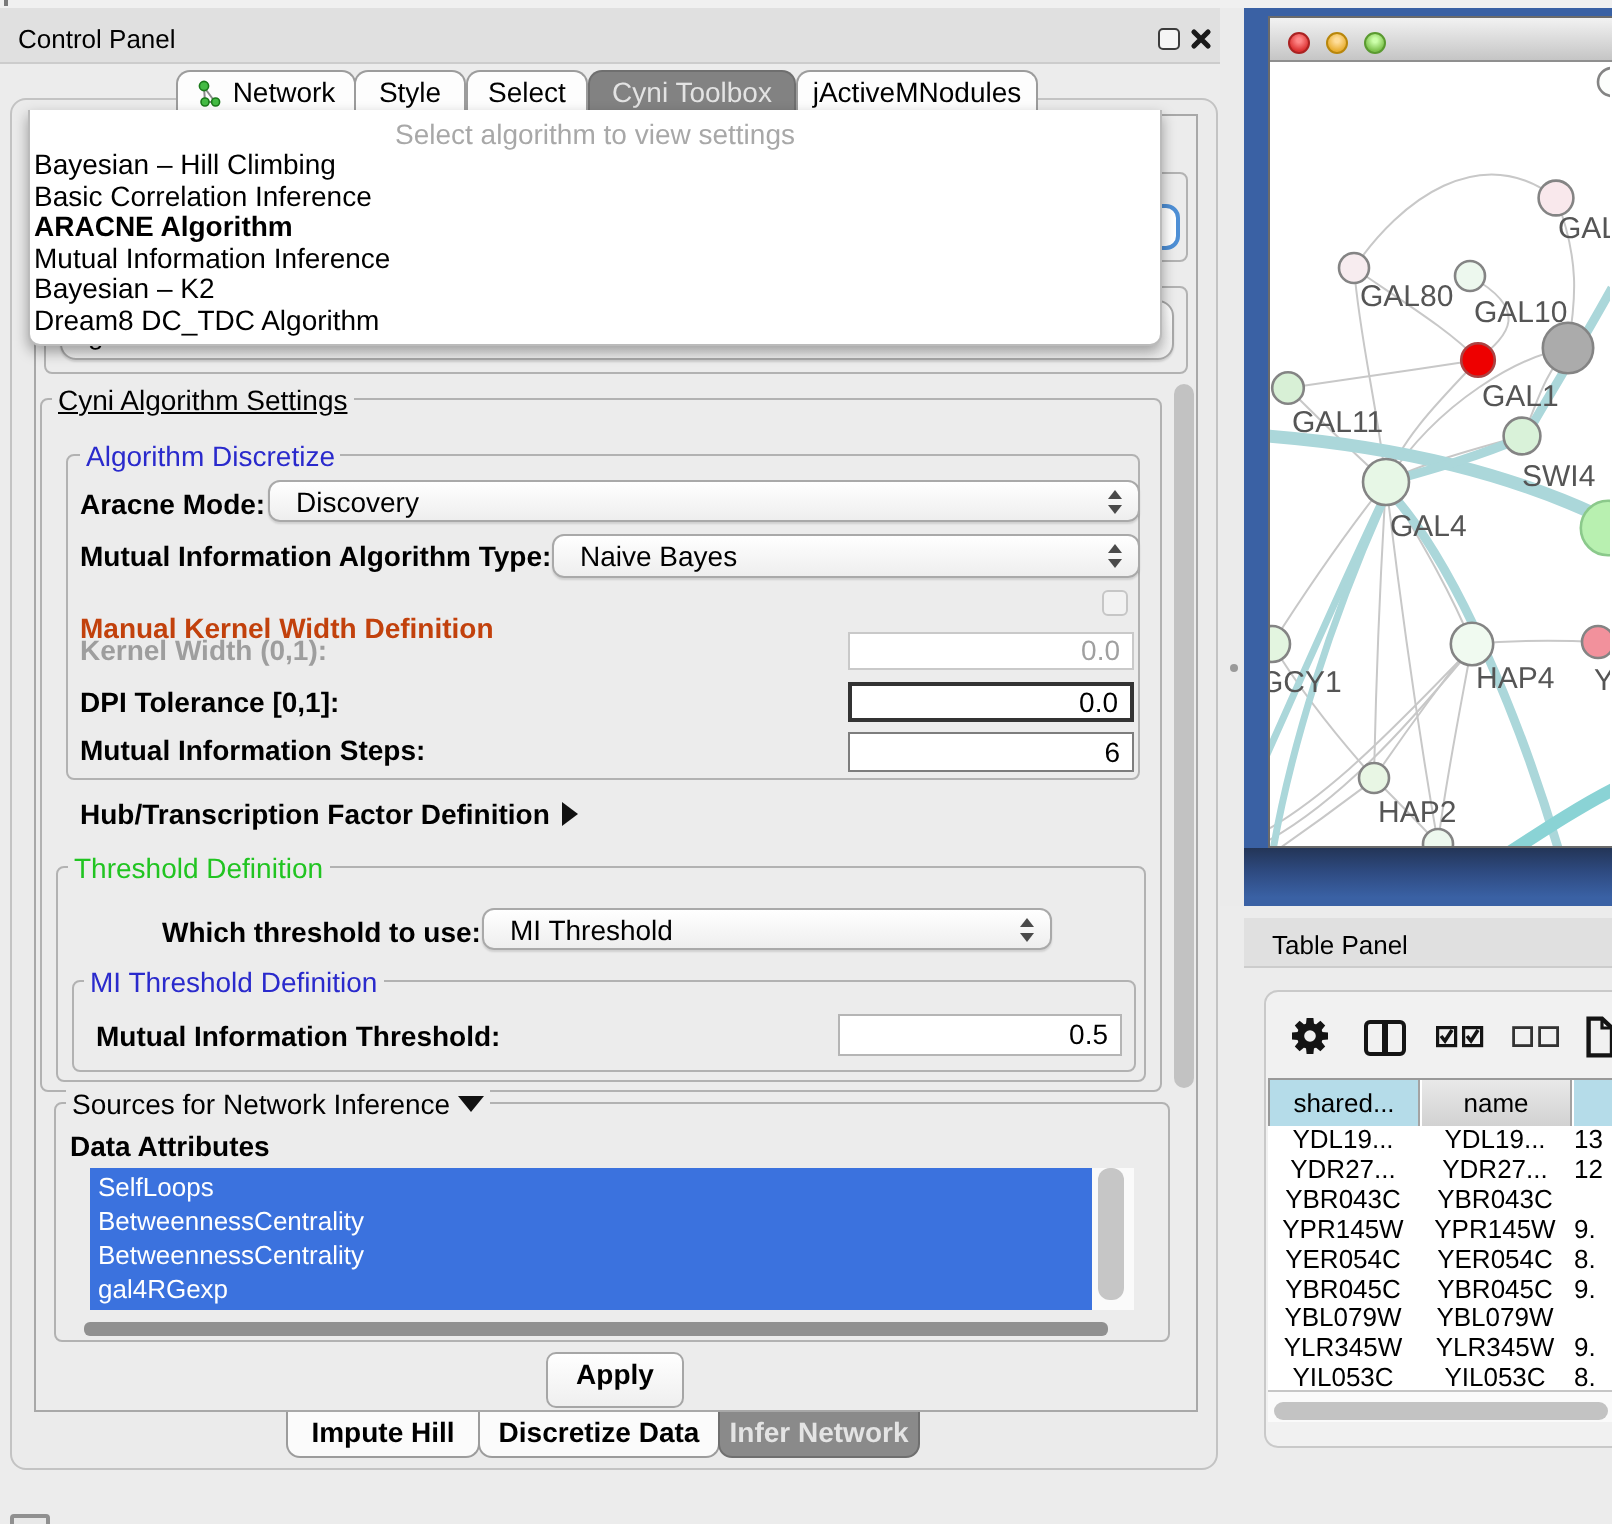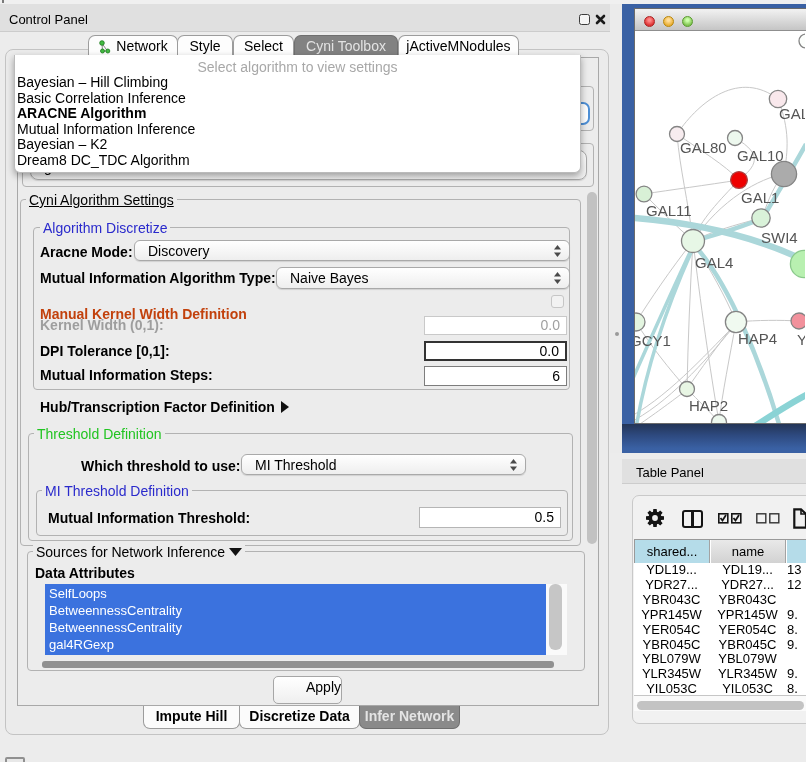--- a/index.html
+++ b/index.html
@@ -134,21 +134,21 @@
 <div class="abs" style="left:45px;top:584px;width:501px;height:71px;background:#3b72de;color:#fff;overflow:hidden;font-size:13px;padding-top:1px;">
   <div style="padding-left:4px;line-height:17px;height:17px;">SelfLoops</div>
   <div style="padding-left:4px;line-height:17px;height:17px;">BetweennessCentrality</div>
   <div style="padding-left:4px;line-height:17px;height:17px;">BetweennessCentrality</div>
   <div style="padding-left:4px;line-height:17px;height:17px;">gal4RGexp</div>
 </div>
 <div class="abs" style="left:546px;top:584px;width:21px;height:71px;background:#fafafa;"></div>
 <div class="abs" style="left:549px;top:584px;width:13px;height:66px;background:#c6c6c6;border-radius:6px;"></div>
 <div class="abs" style="left:42px;top:661px;width:512px;height:7px;background:#909090;border-radius:3px;"></div>
 
-<div class="abs" style="left:273px;top:676px;width:69px;height:28px;border:1px solid #a6a6a6;border-radius:5px;background:linear-gradient(#ffffff,#efefef);text-align:right;line-height:20px;">Apply</div>
+<div class="abs" style="left:273px;top:676px;width:69px;height:28px;border:1px solid #a6a6a6;border-radius:5px;background:linear-gradient(#ffffff,#efefef);text-align:center;line-height:20px;font-weight:bold;">Apply</div>
 
 <div class="abs" style="left:587px;top:192px;width:10px;height:352px;background:#c2c2c2;border-radius:5px;"></div>
 
 <div class="btab" style="left:143px;width:97px;">Impute Hill</div>
 <div class="btab" style="left:239px;width:121px;">Discretize Data</div>
 <div class="btab" style="left:359px;width:101px;background:#8a8a8a;color:#e4e4e4;border-color:#6f6f6f;">Infer Network</div>
 
 <div class="abs" style="left:5px;top:757px;width:20px;height:16px;border:2px solid #909090;background:#e8e8e8;border-radius:2px;"></div>
 
 <div class="abs" style="left:622px;top:4px;width:184px;height:449px;background:#3a61a4;"></div>

